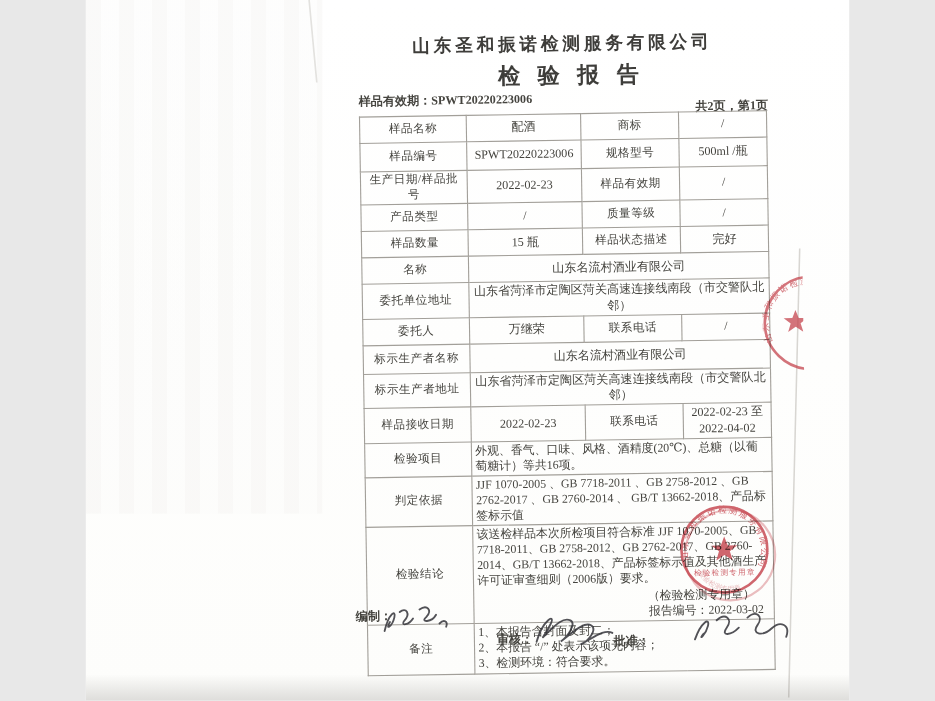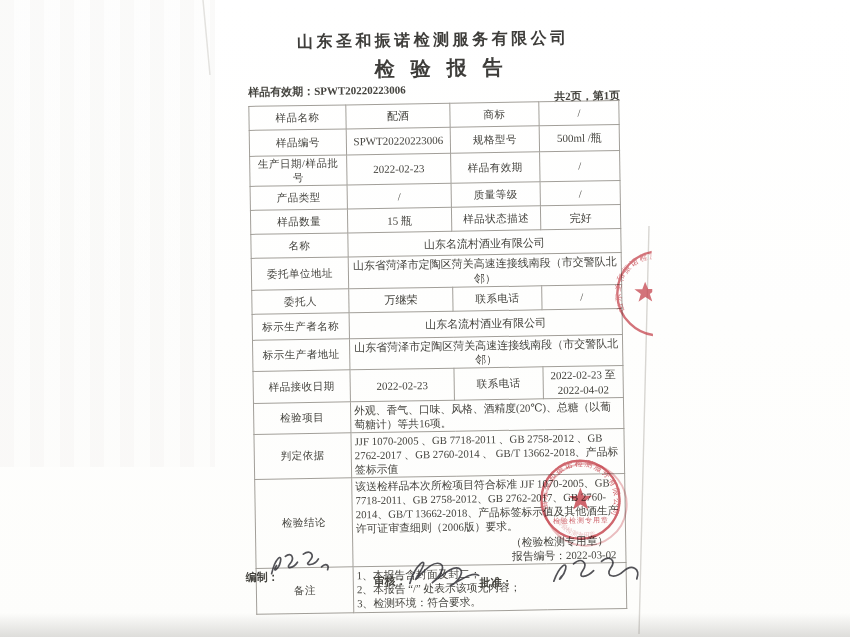--- a/index.html
+++ b/index.html
@@ -1,17 +1,17 @@
 <!DOCTYPE html>
 <html><head>
 <meta charset="utf-8">
 <style>
   html,body{margin:0;padding:0;background:#e8e8e8;}
   .canvas{
-    position:relative; width:850px; height:637px; margin:0 auto;
+    position:relative; width:694px; height:637px; margin:0 auto;
     background:linear-gradient(#ffffff, #fdfdfb);
     overflow:hidden;
     font-family:"Liberation Serif","DejaVu Serif",serif;
     color:#45443f;
   }
   
   .streaks{
     position:absolute; left:0; top:170; width:215px; height:467px;
     background:repeating-linear-gradient(90deg,#f4f3f1 0 14px,#fbfbfa 14px 30px);
     opacity:.45;
@@ -170,21 +170,21 @@
       </tr>
       <tr style="height:44px">
         <td class="lbl">备注</td>
         <td class="tl ml" colspan="3">1、本报告含封面及封二；
 2、本报告 “/” 处表示该项无内容；
 3、检测环境：符合要求。</td>
       </tr>
     </tbody>
       </table>
 
-    <span class="footer-label" style="left:242px; top:567px;">编制：</span>
+    <span class="footer-label" style="left:242px; top:550px;">编制：</span>
     <svg class="sig" style="left:262px; top:545px;" width="70" height="36" viewBox="0 0 70 36">
       <path d="M6 26 C10 10 17 6 15 14 C13 22 6 26 11 18 M20 9 C26 4 30 11 24 17 C20 22 28 21 32 15 M38 7 C45 2 50 8 44 14 C38 19 49 19 53 12 M56 20 C60 16 64 18 62 23"></path>
     </svg>
 
     <span class="footer-label" style="left:370px; top:573px;text-align:right;">审核：</span>
     <svg class="sig" style="left:398px; top:551px;" width="84" height="44" viewBox="0 0 84 44">
       <path d="M8 32 C14 12 26 6 21 16 C16 26 10 32 17 25 C26 16 33 10 39 13 C45 16 36 28 30 32 C42 23 52 14 58 18 C64 22 54 33 48 35 C60 29 70 21 77 25"></path>
     </svg>
 
     <span class="footer-label" style="left:476px; top:576px;">批准：</span>

